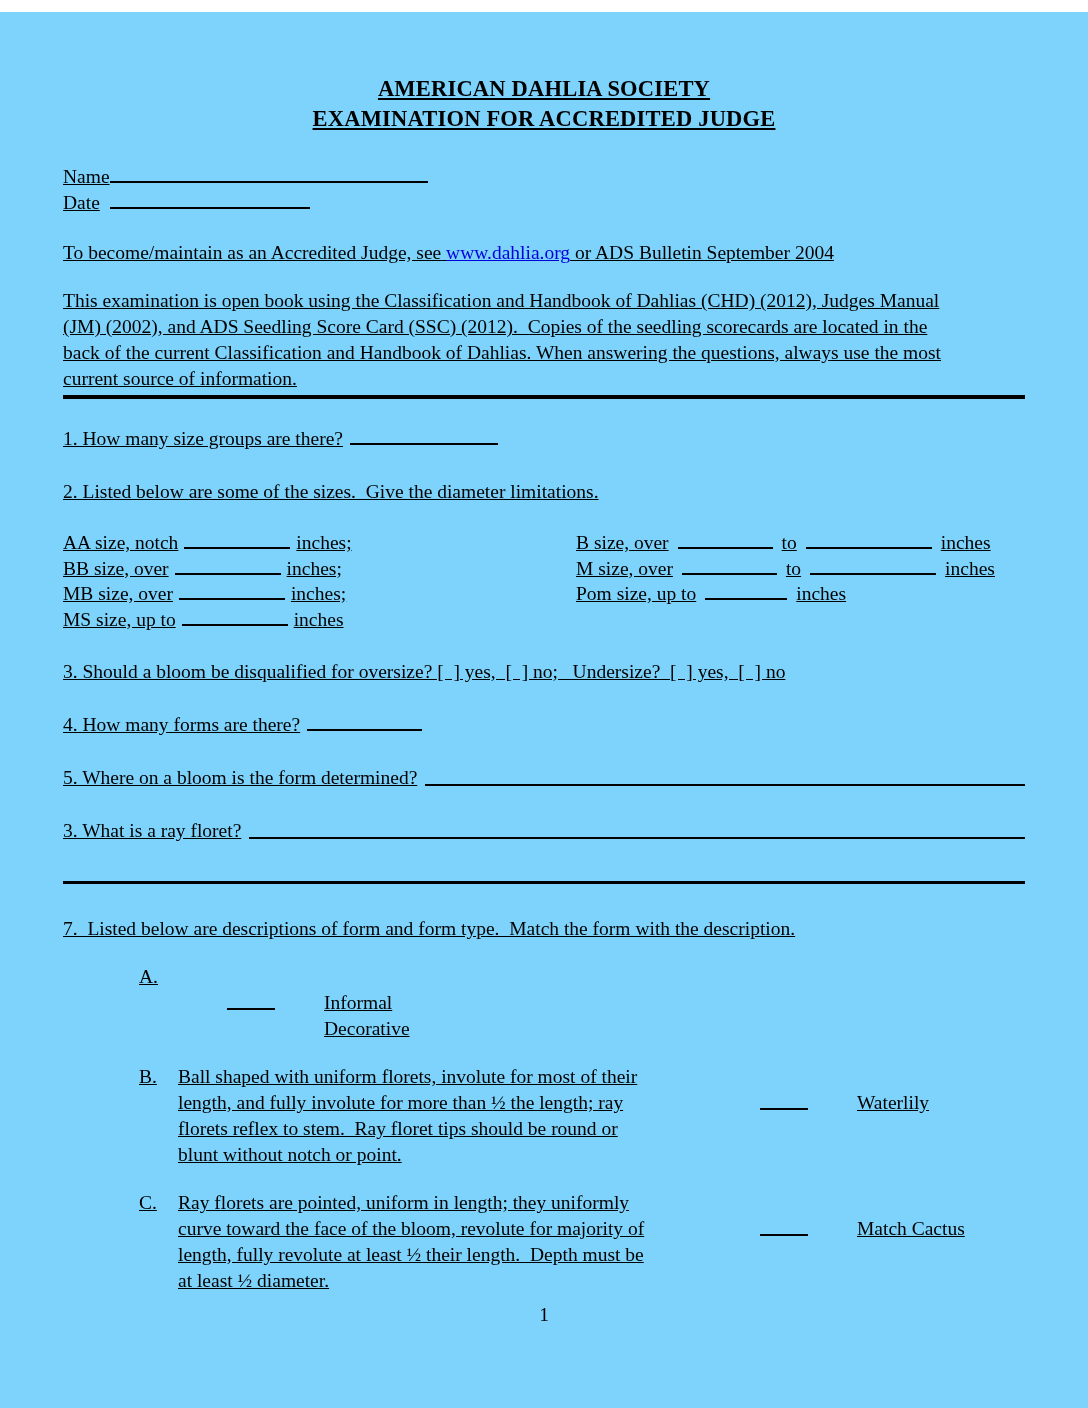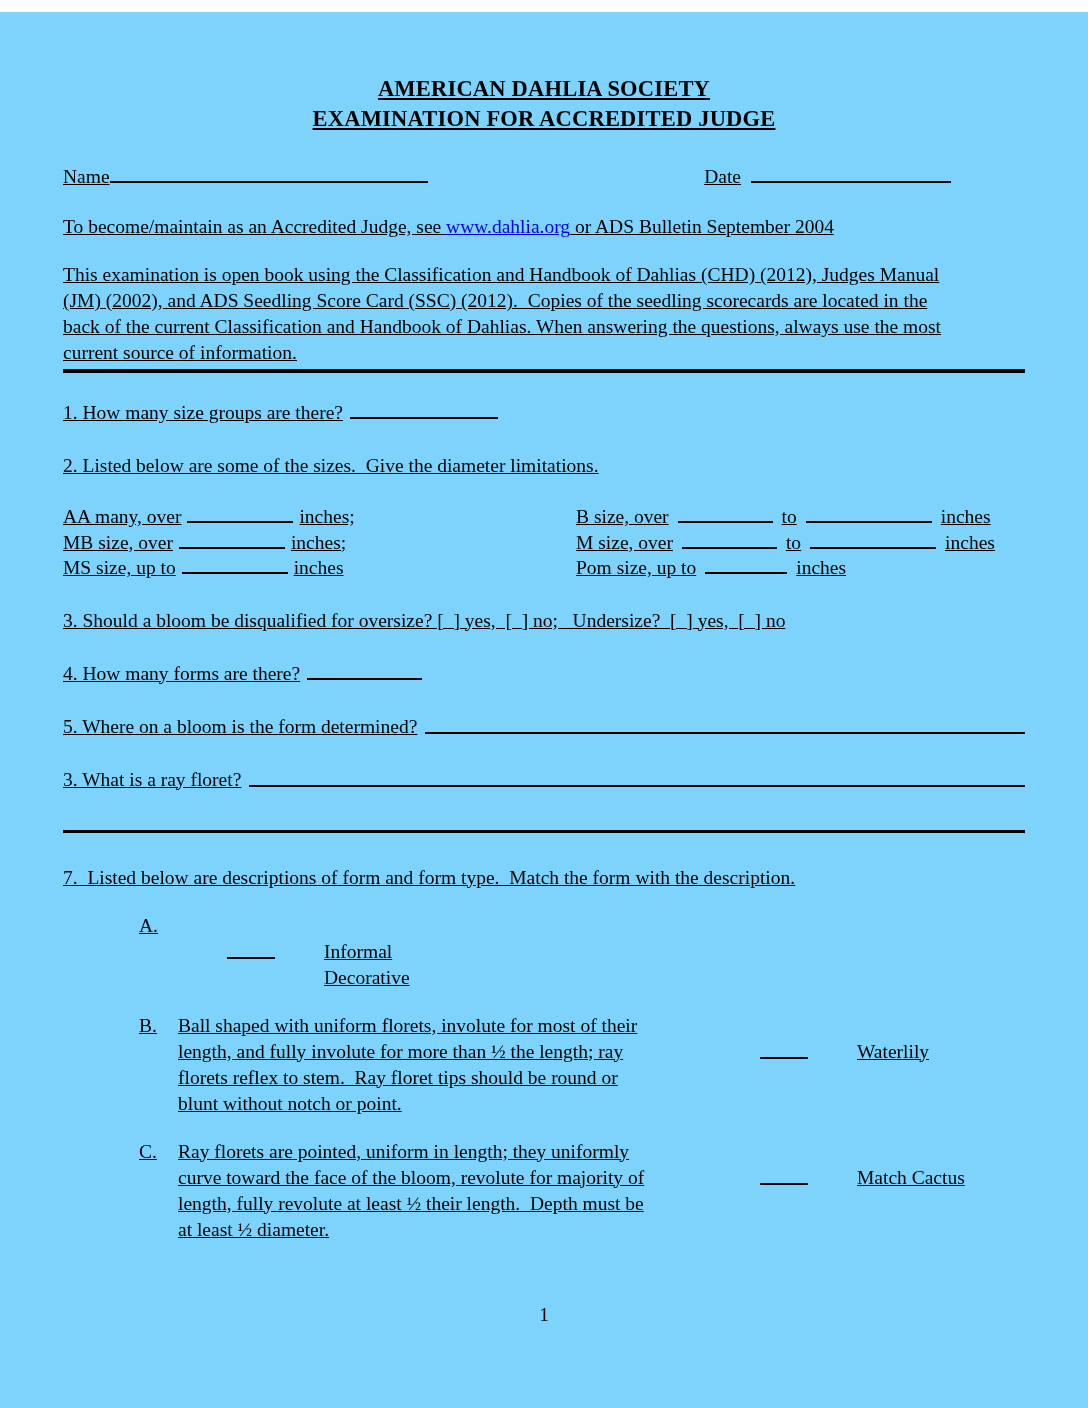--- a/index.html
+++ b/index.html
@@ -28,20 +28,21 @@
   .blank {
     display: inline-block;
     border-bottom: 2px solid #000;
     height: 15px;
   }
   .name-date-row {
     display: flex;
     justify-content: space-between;
     align-items: baseline;
     margin-top: 30px;
+    flex-direction: column;
   }
   .u-name { width: 318px; }
   .date-group { margin-right: 74px; }
   .u-date { width: 200px; margin-left: 10px; }
   .intro { margin-top: 24px; }
   .link {
     color: #0000dd;
     text-decoration: underline;
     cursor: pointer;
   }
@@ -134,21 +135,24 @@
     <span>1. How many size groups are there?</span><span class="blank u-q1"></span>
   </p>
 
   <p class="q">
     <span>2. Listed below are some of the sizes.&nbsp; Give the diameter limitations.</span>
   </p>
 
   <div class="sizes">
     <div class="sizes-left">
       <div class="size-line">
-        <span>AA many, over</span><span class="blank u-size"></span><span>inches;</span>
+        <span>AA size, notch</span><span class="blank u-size"></span><span>inches;</span>
+      </div>
+      <div class="size-line">
+        <span>BB size, over</span><span class="blank u-size"></span><span>inches;</span>
       </div>
       <div class="size-line">
         <span>MB size, over</span><span class="blank u-size"></span><span>inches;</span>
       </div>
       <div class="size-line">
         <span>MS size, up to</span><span class="blank u-size"></span><span>inches</span>
       </div>
     </div>
     <div>
       <div class="size-line">

